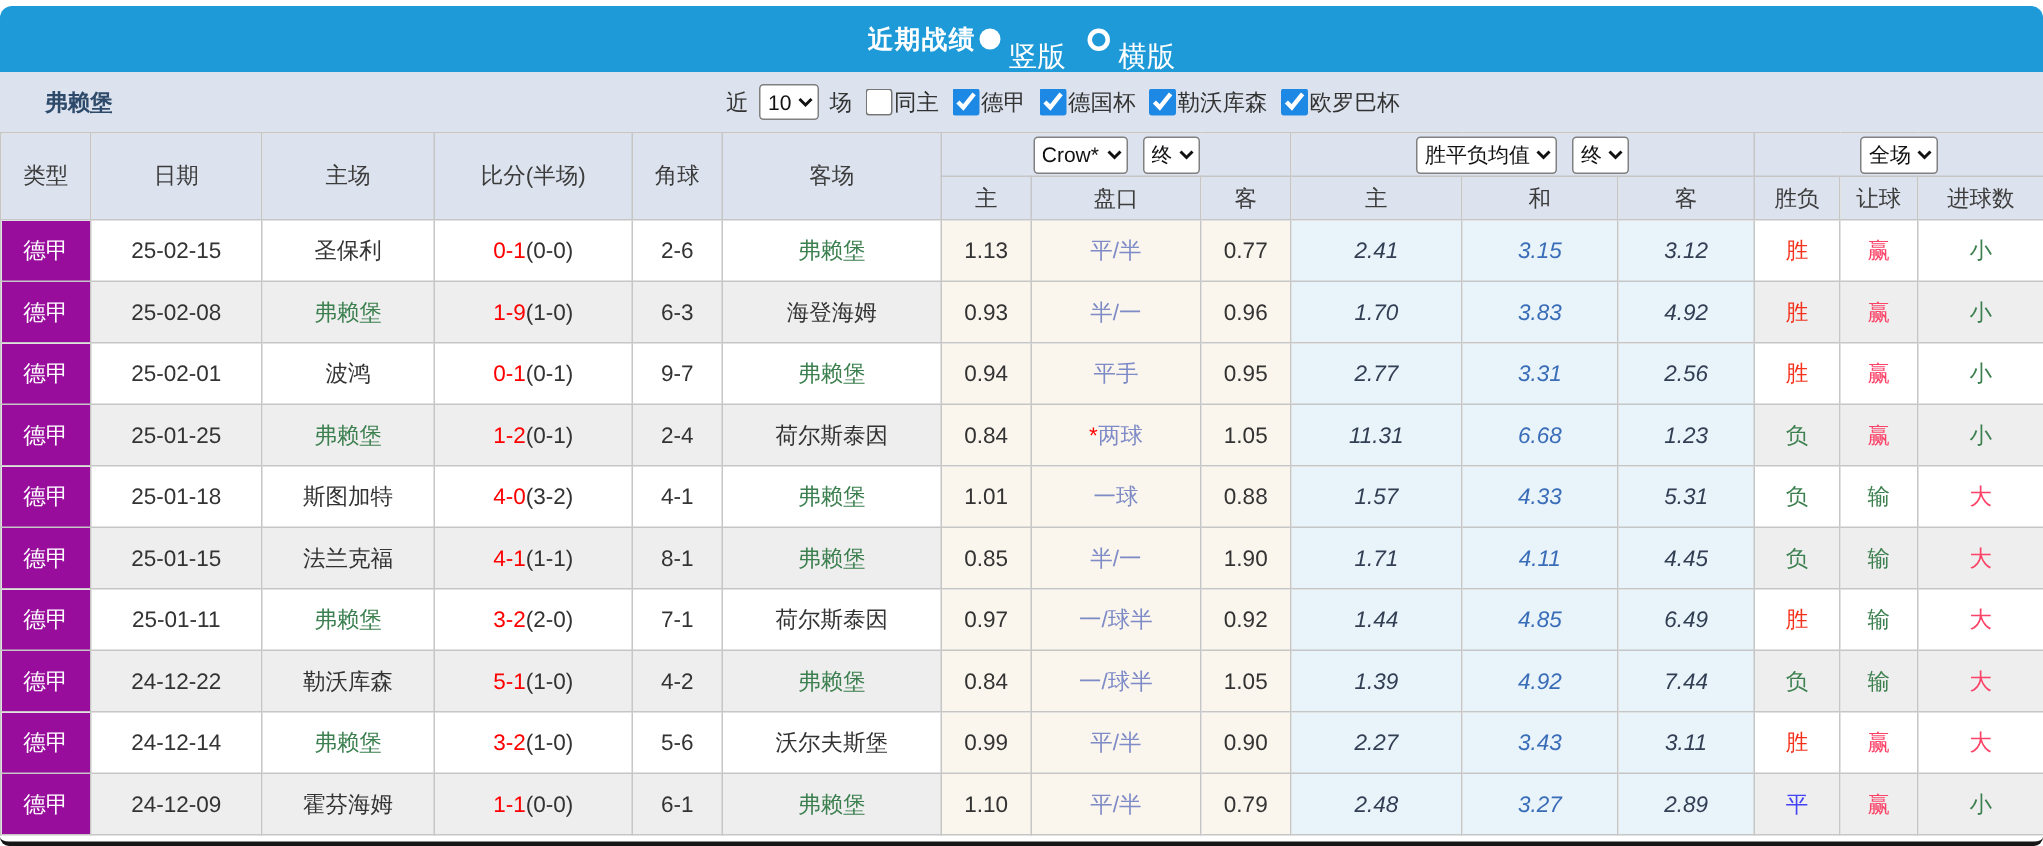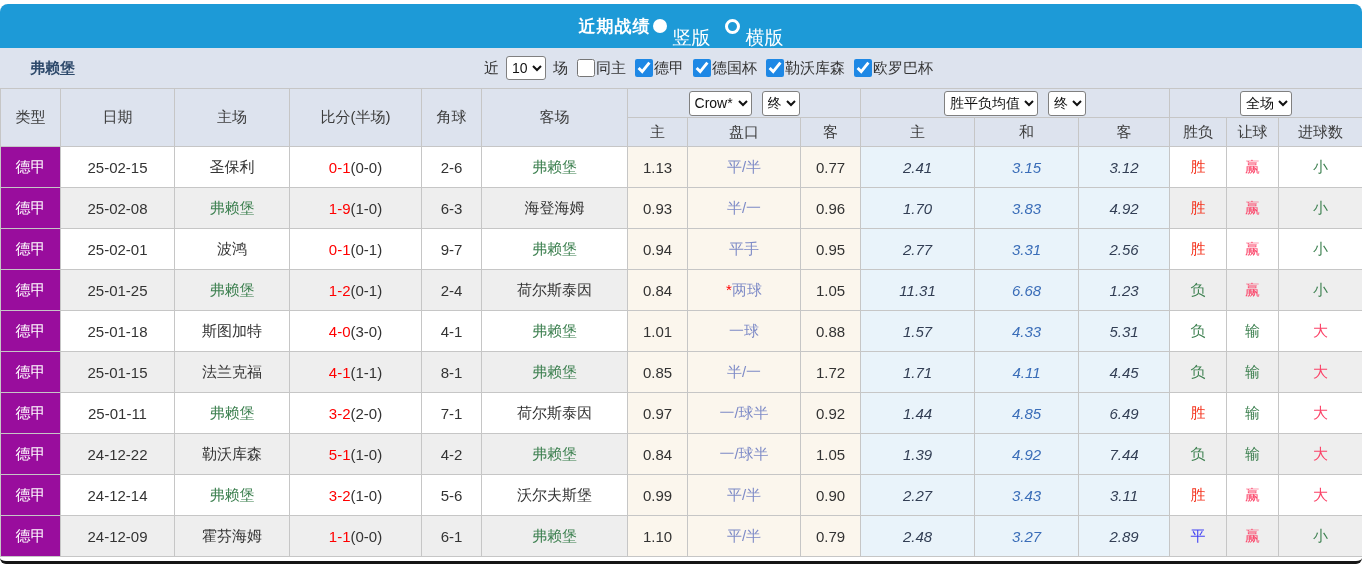--- a/index.html
+++ b/index.html
@@ -258,21 +258,21 @@
     <td class="bg-blue t-meanblue">6.68</td>
     <td class="bg-blue">1.23</td>
     <td class="c-green">负</td>
     <td class="c-rose">赢</td>
     <td class="c-green">小</td>
   </tr>
         <tr>
     <td class="col-type">德甲</td>
     <td>25-01-18</td>
     <td>斯图加特</td>
-    <td><span class="score-main">4-0</span><span class="score-half">(3-0)</span></td>
+    <td><span class="score-main">4-0</span><span class="score-half">(3-2)</span></td>
     <td>4-1</td>
     <td class="t-team">弗赖堡</td>
     <td class="bg-cream">1.01</td>
     <td class="bg-cream"><span class="c-star"></span><span class="t-peri">一球</span></td>
     <td class="bg-cream">0.88</td>
     <td class="bg-blue">1.57</td>
     <td class="bg-blue t-meanblue">4.33</td>
     <td class="bg-blue">5.31</td>
     <td class="c-green">负</td>
     <td class="c-green">输</td>
@@ -280,21 +280,21 @@
   </tr>
         <tr class="even">
     <td class="col-type">德甲</td>
     <td>25-01-15</td>
     <td>法兰克福</td>
     <td><span class="score-main">4-1</span><span class="score-half">(1-1)</span></td>
     <td>8-1</td>
     <td class="t-team">弗赖堡</td>
     <td class="bg-cream">0.85</td>
     <td class="bg-cream"><span class="c-star"></span><span class="t-peri">半/一</span></td>
-    <td class="bg-cream">1.72</td>
+    <td class="bg-cream">1.90</td>
     <td class="bg-blue">1.71</td>
     <td class="bg-blue t-meanblue">4.11</td>
     <td class="bg-blue">4.45</td>
     <td class="c-green">负</td>
     <td class="c-green">输</td>
     <td class="c-rose">大</td>
   </tr>
         <tr>
     <td class="col-type">德甲</td>
     <td>25-01-11</td>

